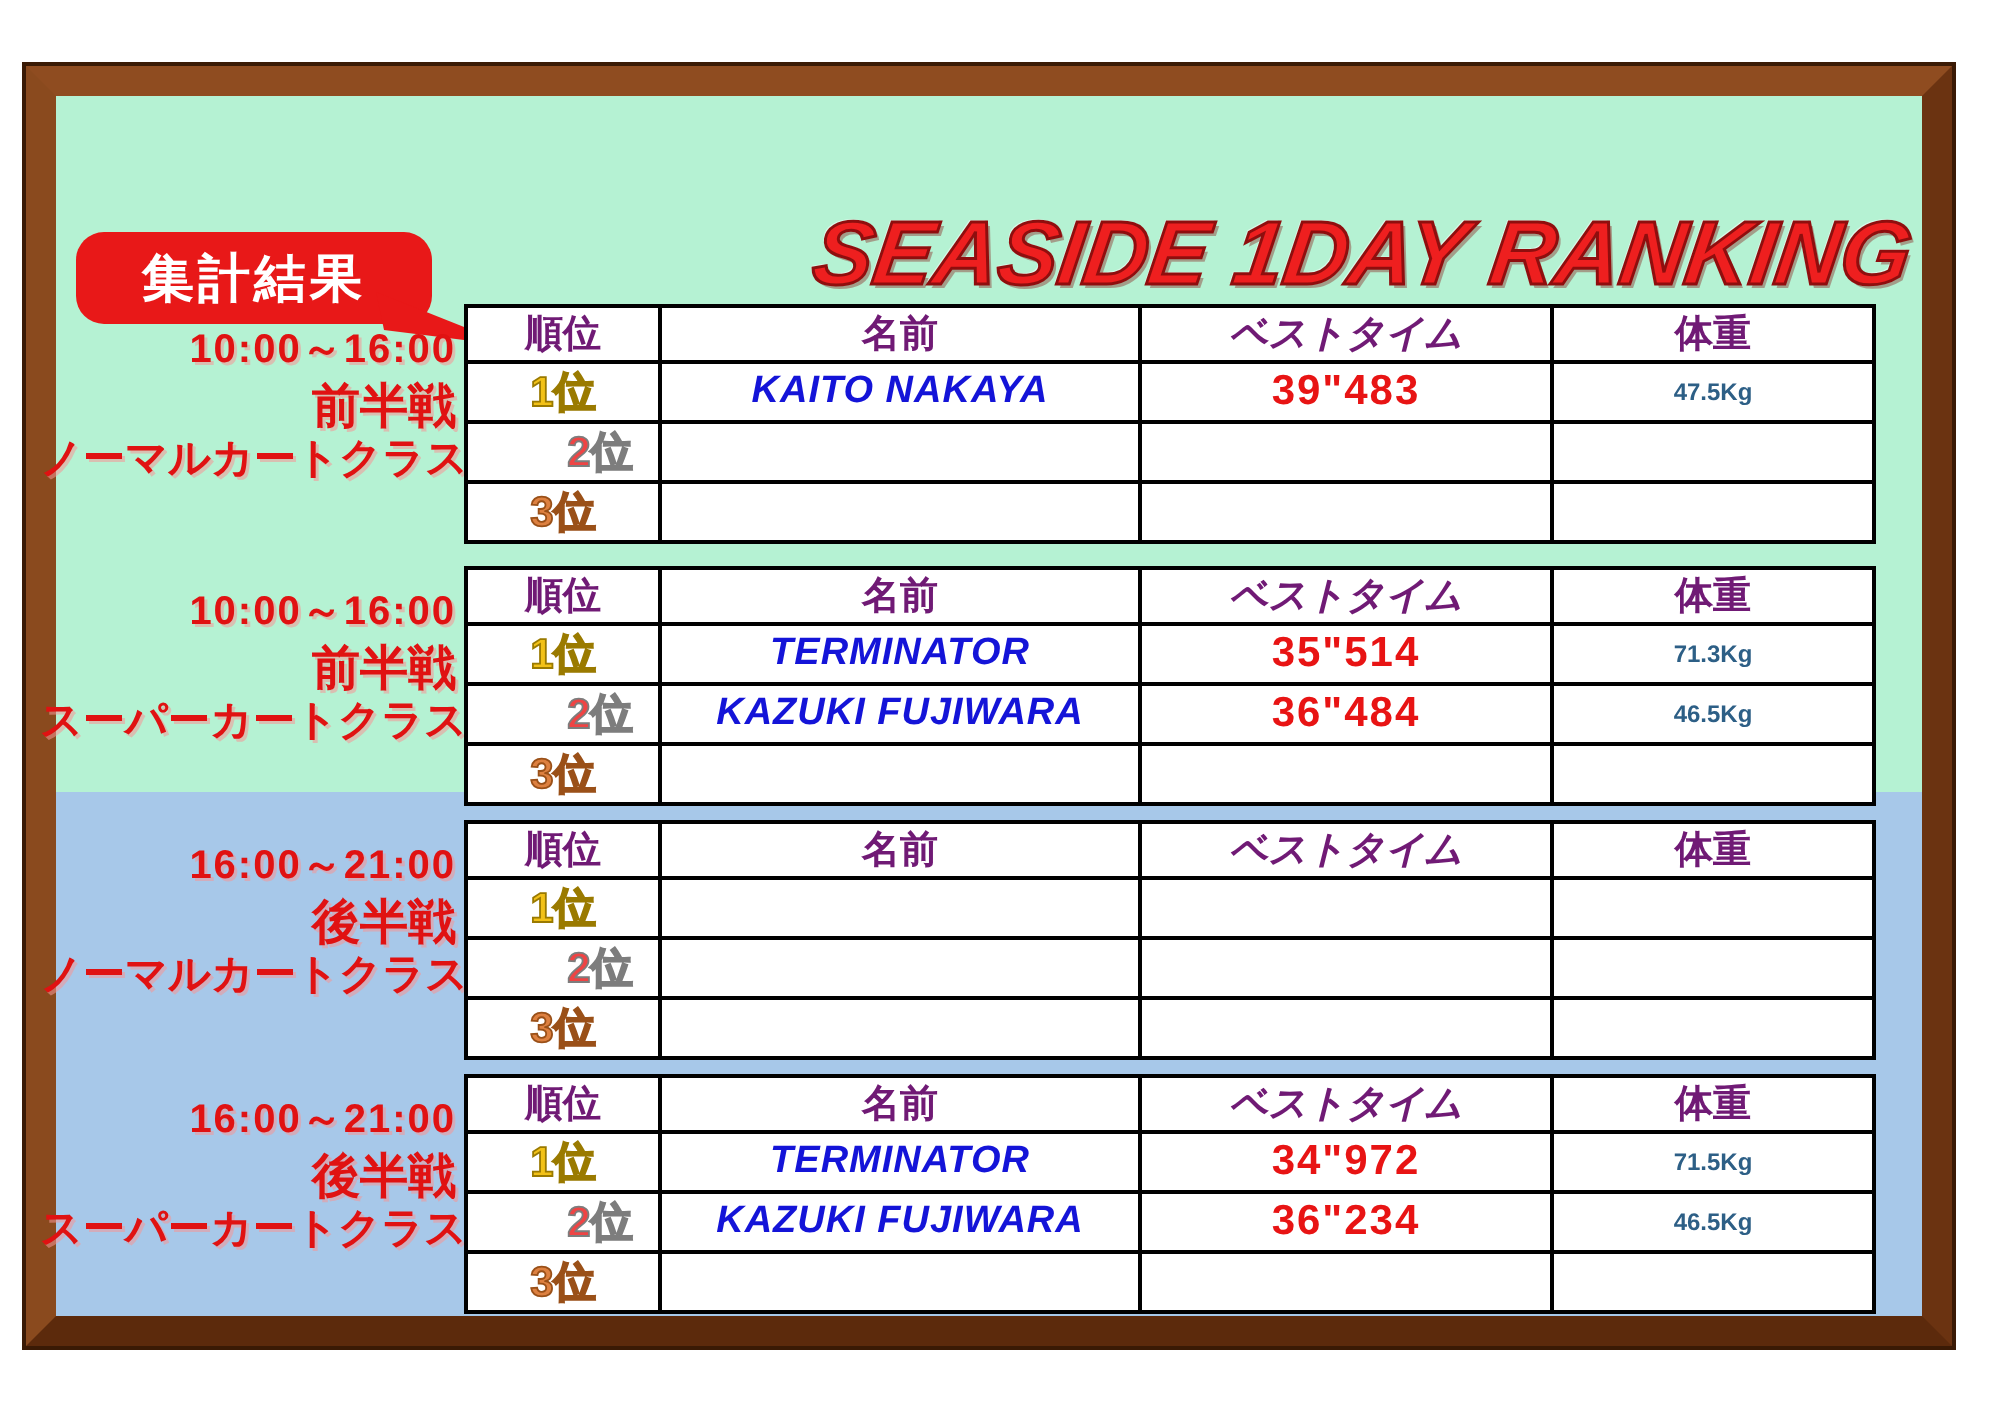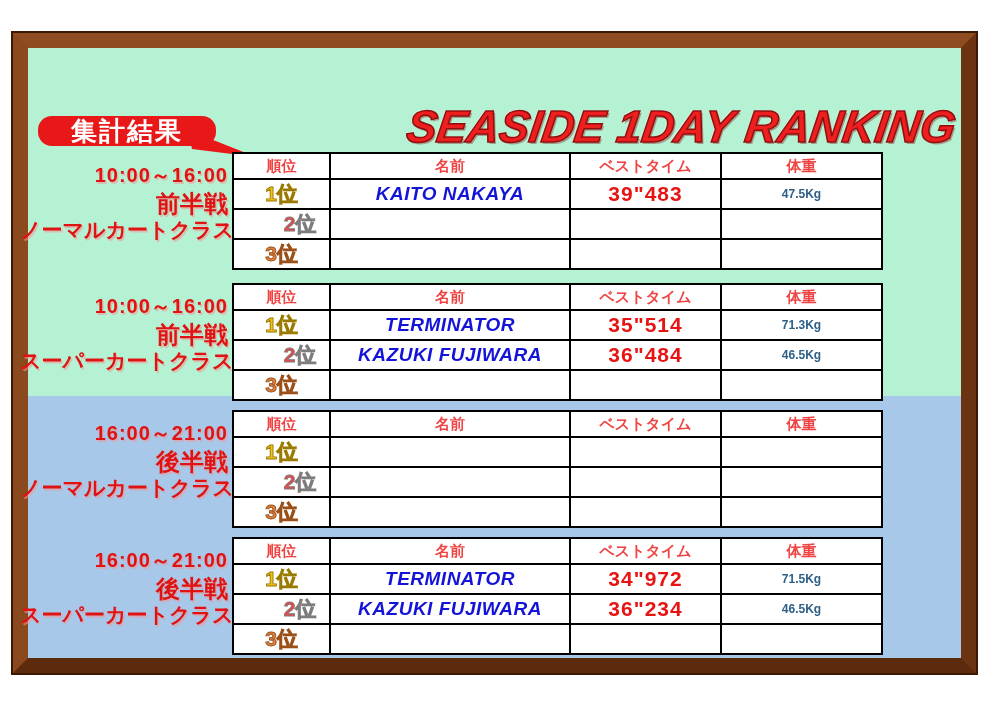--- a/index.html
+++ b/index.html
@@ -26,21 +26,21 @@
     font-size:43px; color:#1c2a66; letter-spacing:1px; }
   .title-young { font-weight:bold; font-size:37px; color:#3d2f8c;
     -webkit-text-stroke:1.5px #cc5526; letter-spacing:1px; }
 
   .banner { position:absolute; right:6px; top:53px; font-size:45px;
     font-weight:bold; font-style:italic; color:#ee1f1f; white-space:nowrap;
     -webkit-text-stroke:1.5px #8f0e0e; letter-spacing:0px;
     transform:skewX(-8deg);
     text-shadow:2px 2px 0 rgba(130,0,0,.35), -1px -1px 0 rgba(255,255,255,.5); }
 
-  .badge { position:absolute; left:10px; top:68px; width:178px; height:30px;
+  .badge { position:absolute; left:10px; top:68px; width:178px; height:46px;
     background:#e81818; border-radius:14px; display:flex; align-items:center;
     justify-content:center; }
   .badge-text { color:#ffffff; font-weight:bold; font-size:26px;
     letter-spacing:2px; }
   .badge-tail { position:absolute; right:-42px; bottom:-14px; width:70px;
     height:30px; }
   .badge-tail path { fill:#e81818; }
 
   
   .group { position:absolute; left:0; width:100%; height:112px; }
@@ -49,22 +49,22 @@
     text-shadow:1.5px 1.5px 0 rgba(245,150,150,.55); }
   .lbl-time  { font-size:20px; line-height:30px; letter-spacing:1px; }
   .lbl-stage { font-size:24px; line-height:27px; }
   .lbl-class { font-size:21px; line-height:26px; }
 
   table.rank-table { position:absolute; left:204px; top:0;
     border-collapse:collapse; background:#ffffff; table-layout:fixed; }
   .rank-table td, .rank-table th { border:2.5px solid #000000;
     height:26px; padding:0 4px; overflow:hidden; }
   .col-rank { width:97px; } .col-name { width:240px; }
-  .col-time { width:151px; } .col-weight { width:161px; }
-  .rank-table th { font-size:15px; font-weight:bold; color:#ef4444;
+  .col-time { width:206px;font-style:italic; } .col-weight { width:161px; }
+  .rank-table th { font-size:19px; font-weight:bold; color:#701a75;
     text-align:center; }
   td.rank { text-align:center; font-size:21px; font-weight:bold;
     -webkit-text-stroke:0.8px rgba(90,60,0,.55);
     text-shadow:1px 1px 0 rgba(255,255,255,.8);margin-left:36px; }
   td.rank.r1 { color:#f2c118; -webkit-text-stroke:0.9px #9a7a00; }
   td.rank.r2 { color:#ef4444;padding-left:41px; -webkit-text-stroke:0.9px #7d7d7d; }
   td.rank.r3 { color:#dd8040; -webkit-text-stroke:0.9px #9a5018; }
   td.name { text-align:center; color:#1414d8; font-weight:bold;
     font-style:italic; font-size:19px; letter-spacing:.5px; }
   td.time { text-align:center; color:#e81414; font-weight:bold;

